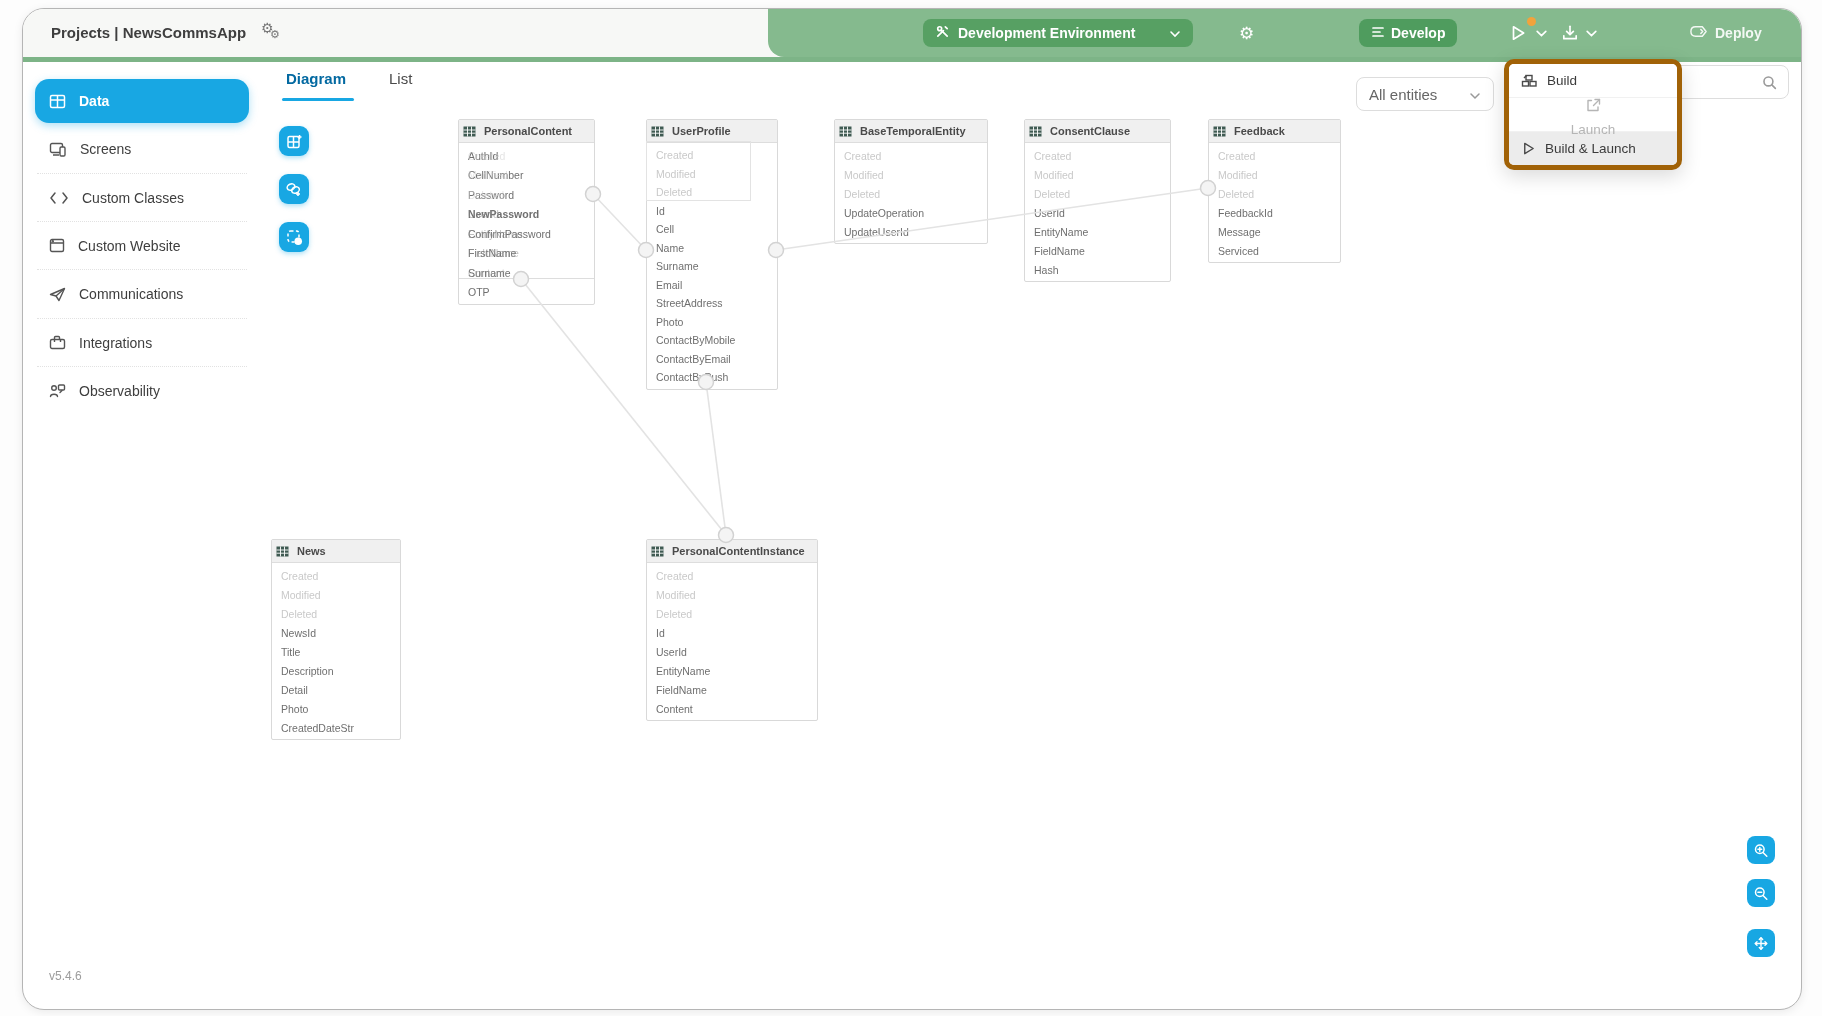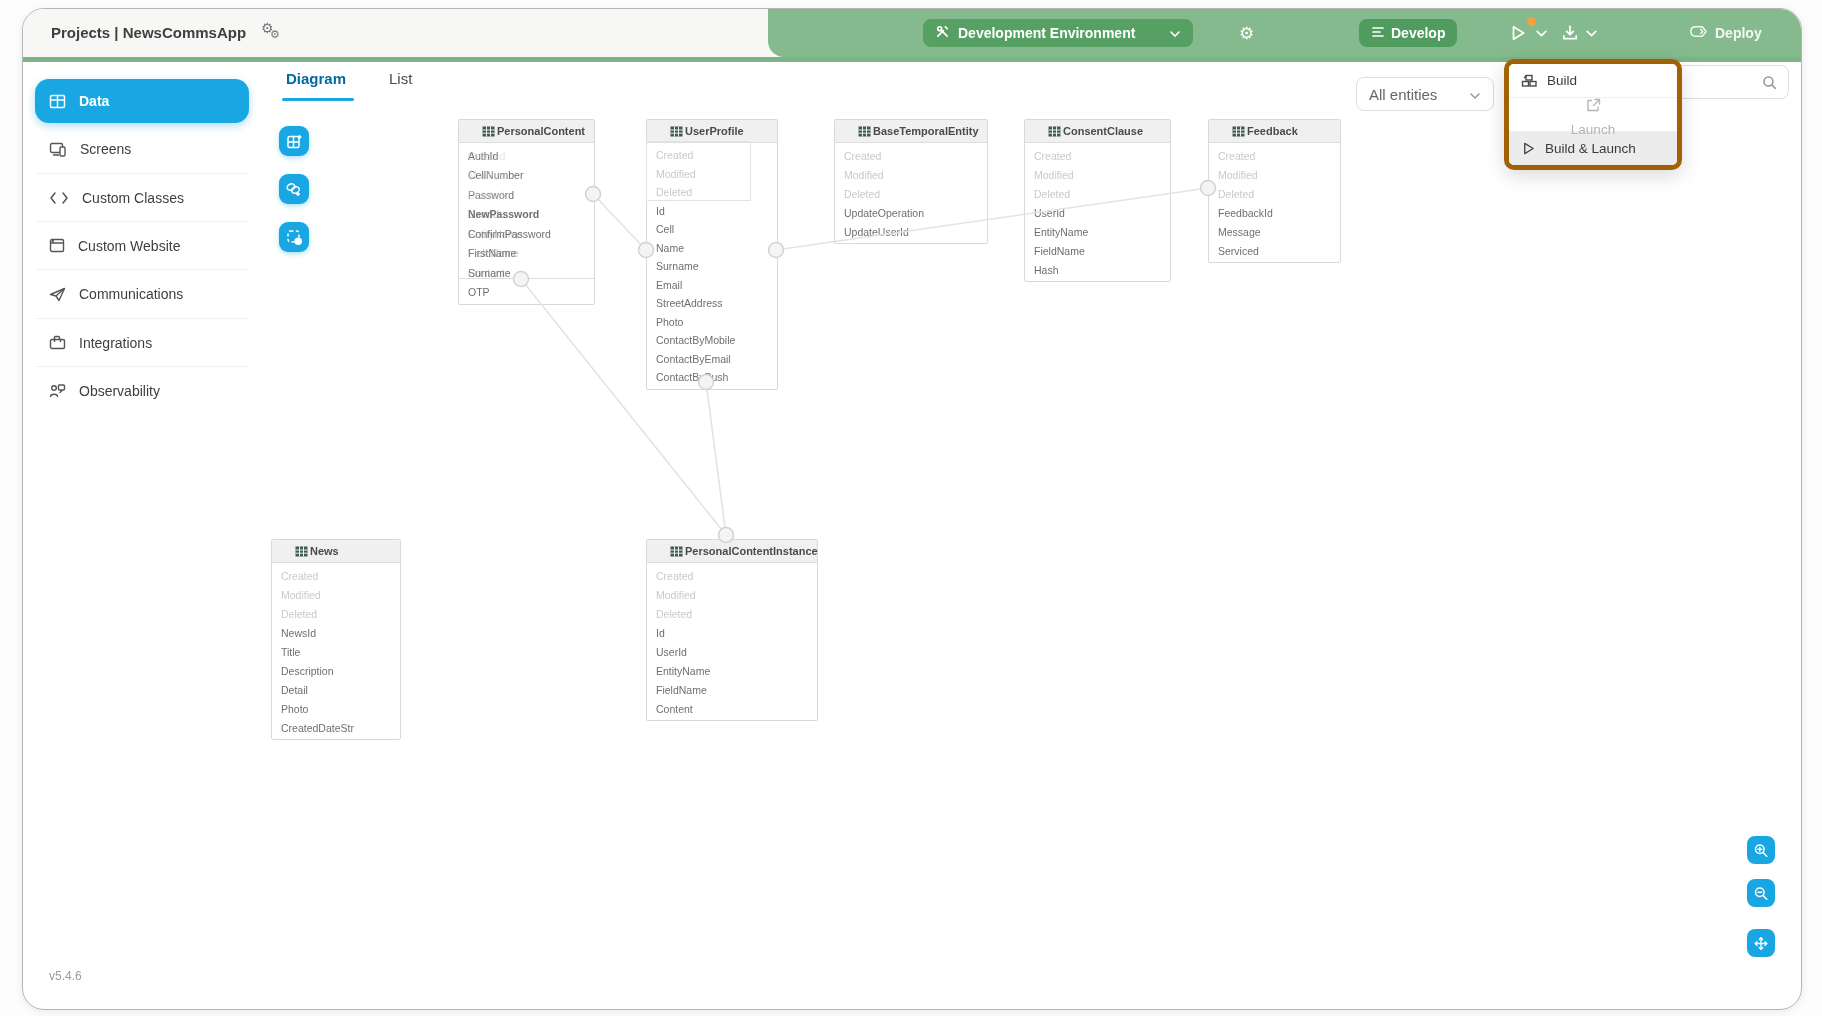--- a/index.html
+++ b/index.html
@@ -69,21 +69,21 @@
   .tools{position:absolute;}
   .tool-btn{position:absolute;left:256px;width:30px;height:30px;border-radius:9px;background:#18a7e3;
             border:none;display:flex;align-items:center;justify-content:center;cursor:pointer;
             box-shadow:0 2px 5px rgba(24,167,227,.35);color:#fff;}
   .zoom-btn{position:absolute;left:1724px;width:28px;height:28px;border-radius:8px;background:#18a7e3;
             border:none;display:flex;align-items:center;justify-content:center;cursor:pointer;color:#fff;}
   
   .canvas{position:absolute;left:0;top:53px;right:0;bottom:0;}
   .entity{position:absolute;background:#fff;border:1px solid #d9d9d9;border-radius:2px;cursor:pointer;}
   .entity-header{height:22px;background:#f0f0f0;border-bottom:1px solid #ddd;display:flex;
-                 align-items:center;gap:2px;padding:0 23px;font-size:11px;font-weight:bold;color:#4a4a4a;}
+                 align-items:center;gap:8px;padding:0 4px;font-size:11px;font-weight:bold;color:#4a4a4a;}
   .entity-fields{position:relative;padding-top:3px;}
   .field{padding-left:9px;font-size:10.5px;color:#6f6f6f;display:flex;align-items:center;}
   .field.muted{color:#c9c9c9;}
   .ghost{position:absolute;left:0;top:3px;width:100%;opacity:.55;pointer-events:none;}
   .inner-line{position:absolute;left:0;width:100%;border-top:1px solid #ddd;pointer-events:none;}
   .inherit-box{position:absolute;border:1px solid #e3e3e3;pointer-events:none;background:transparent;}
   svg.links{position:absolute;left:0;top:0;z-index:5;pointer-events:none;}
   svg.links circle{pointer-events:auto;cursor:pointer;}
 </style>
 </head>

